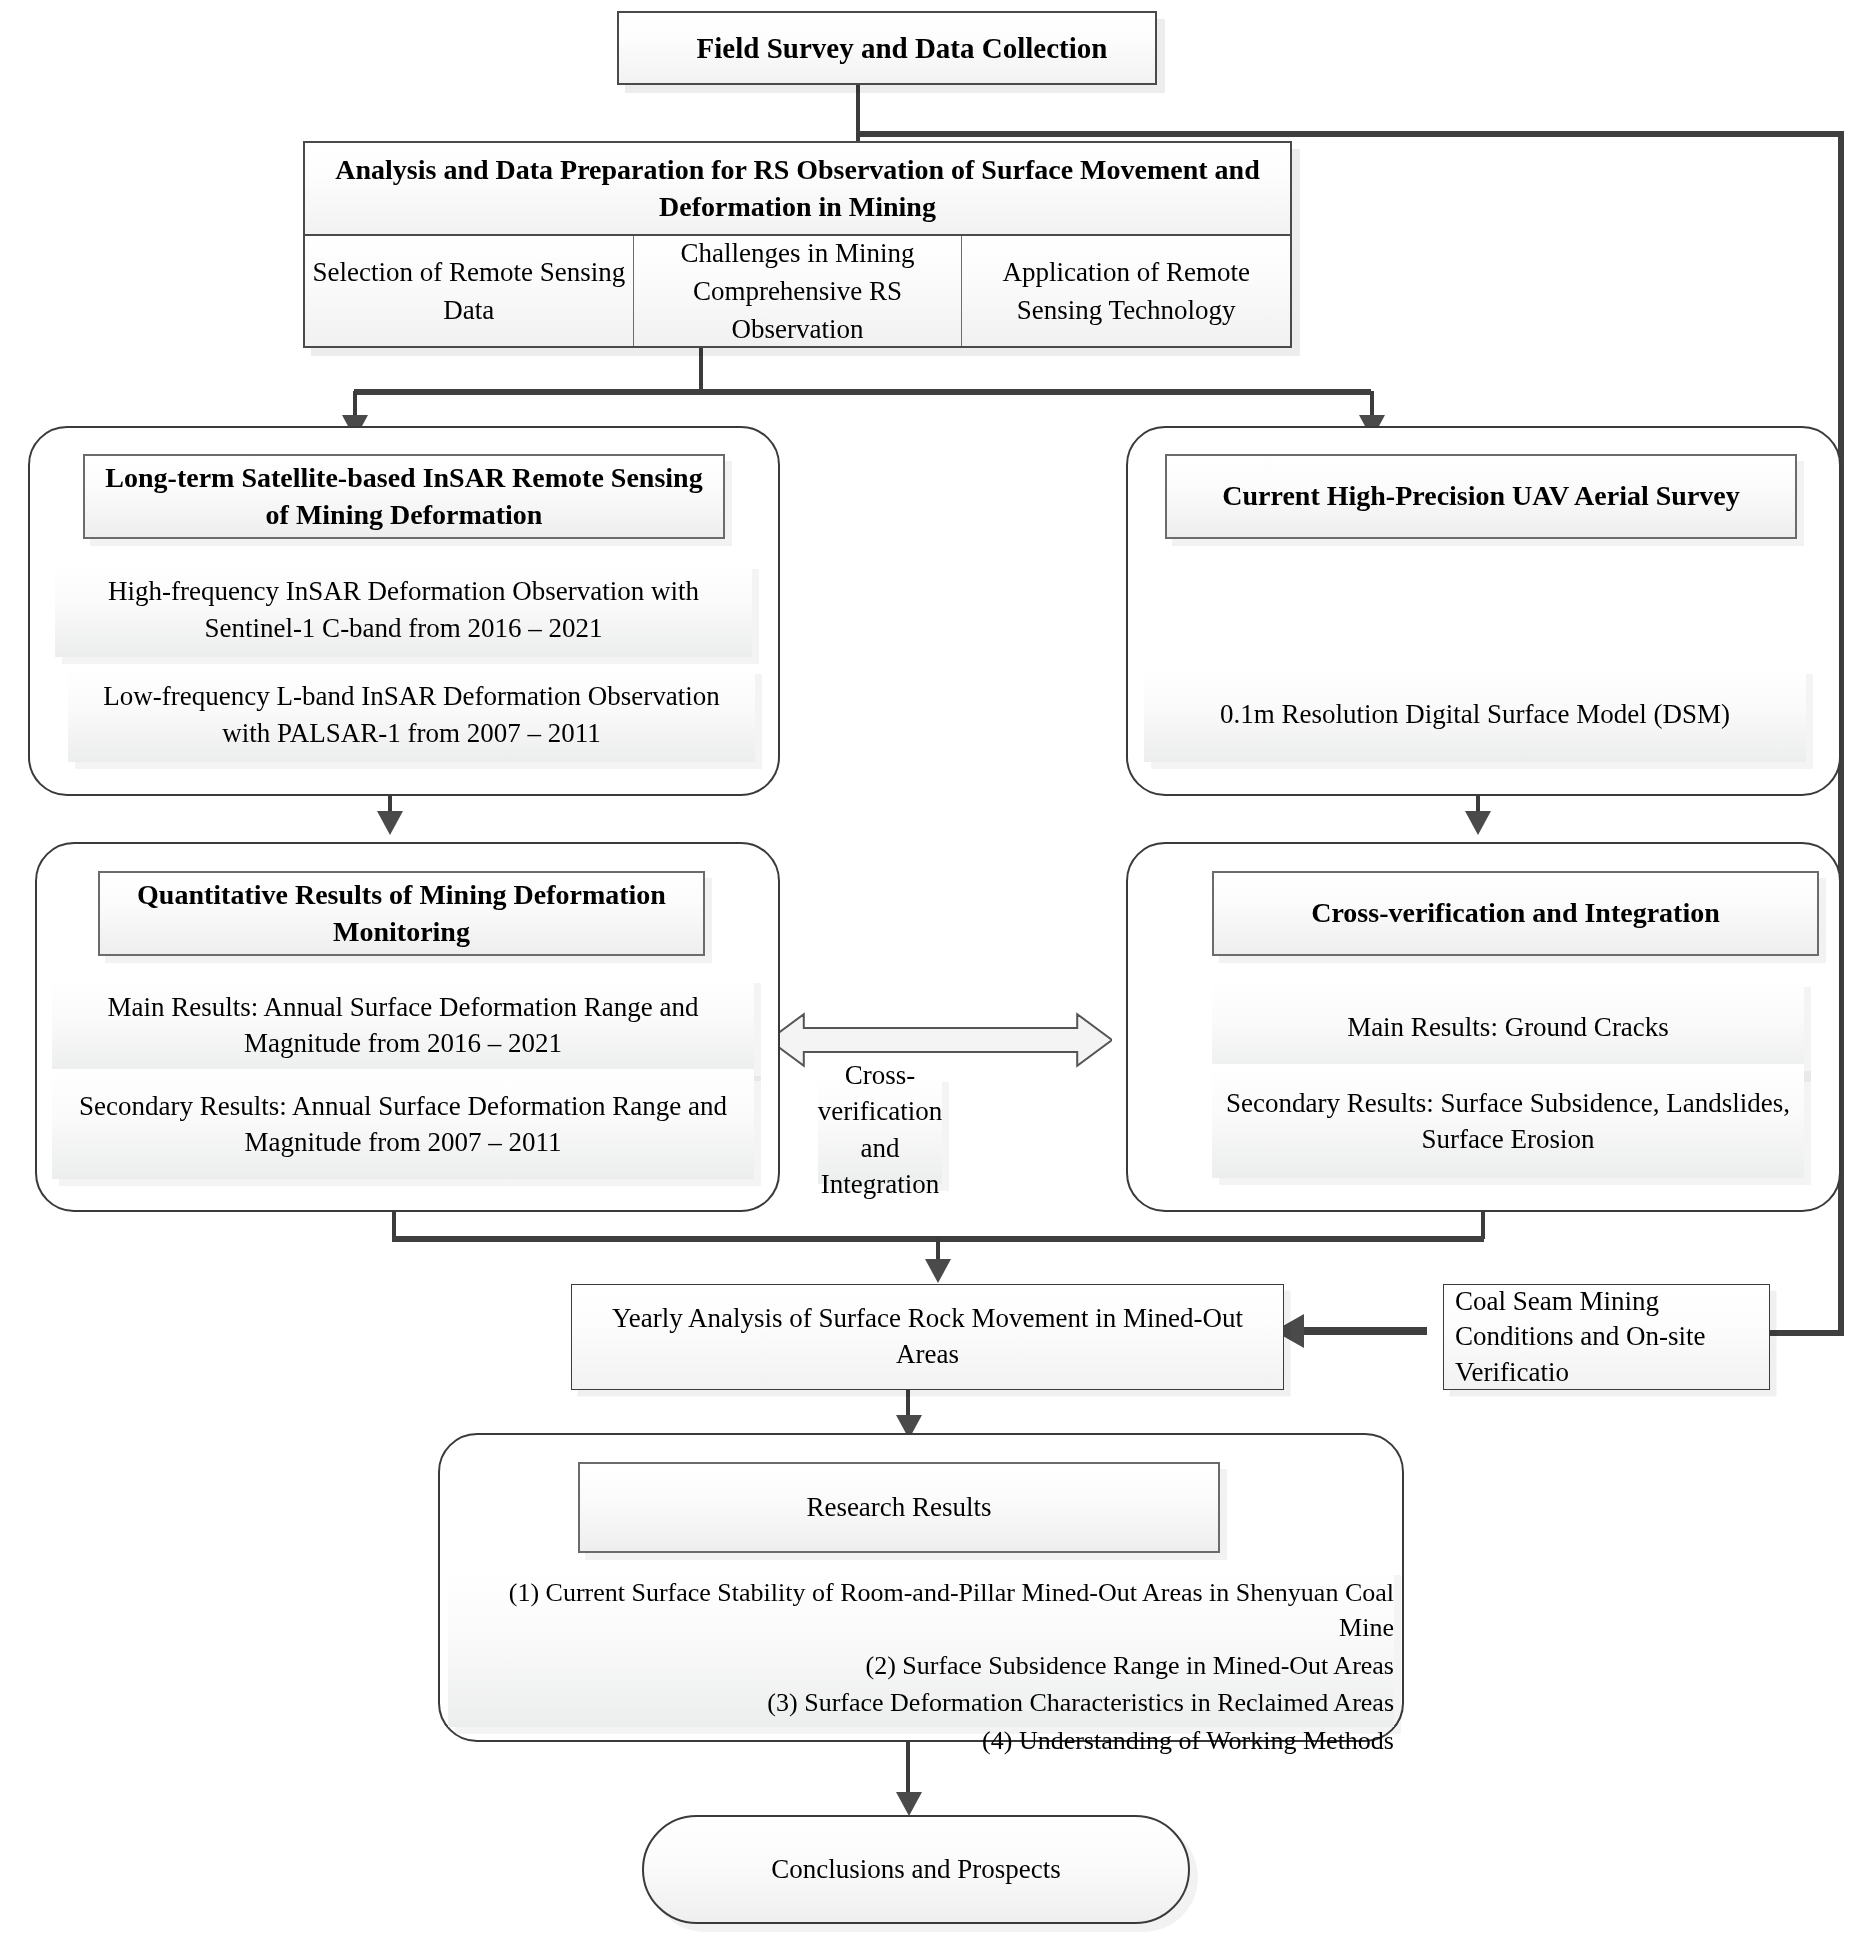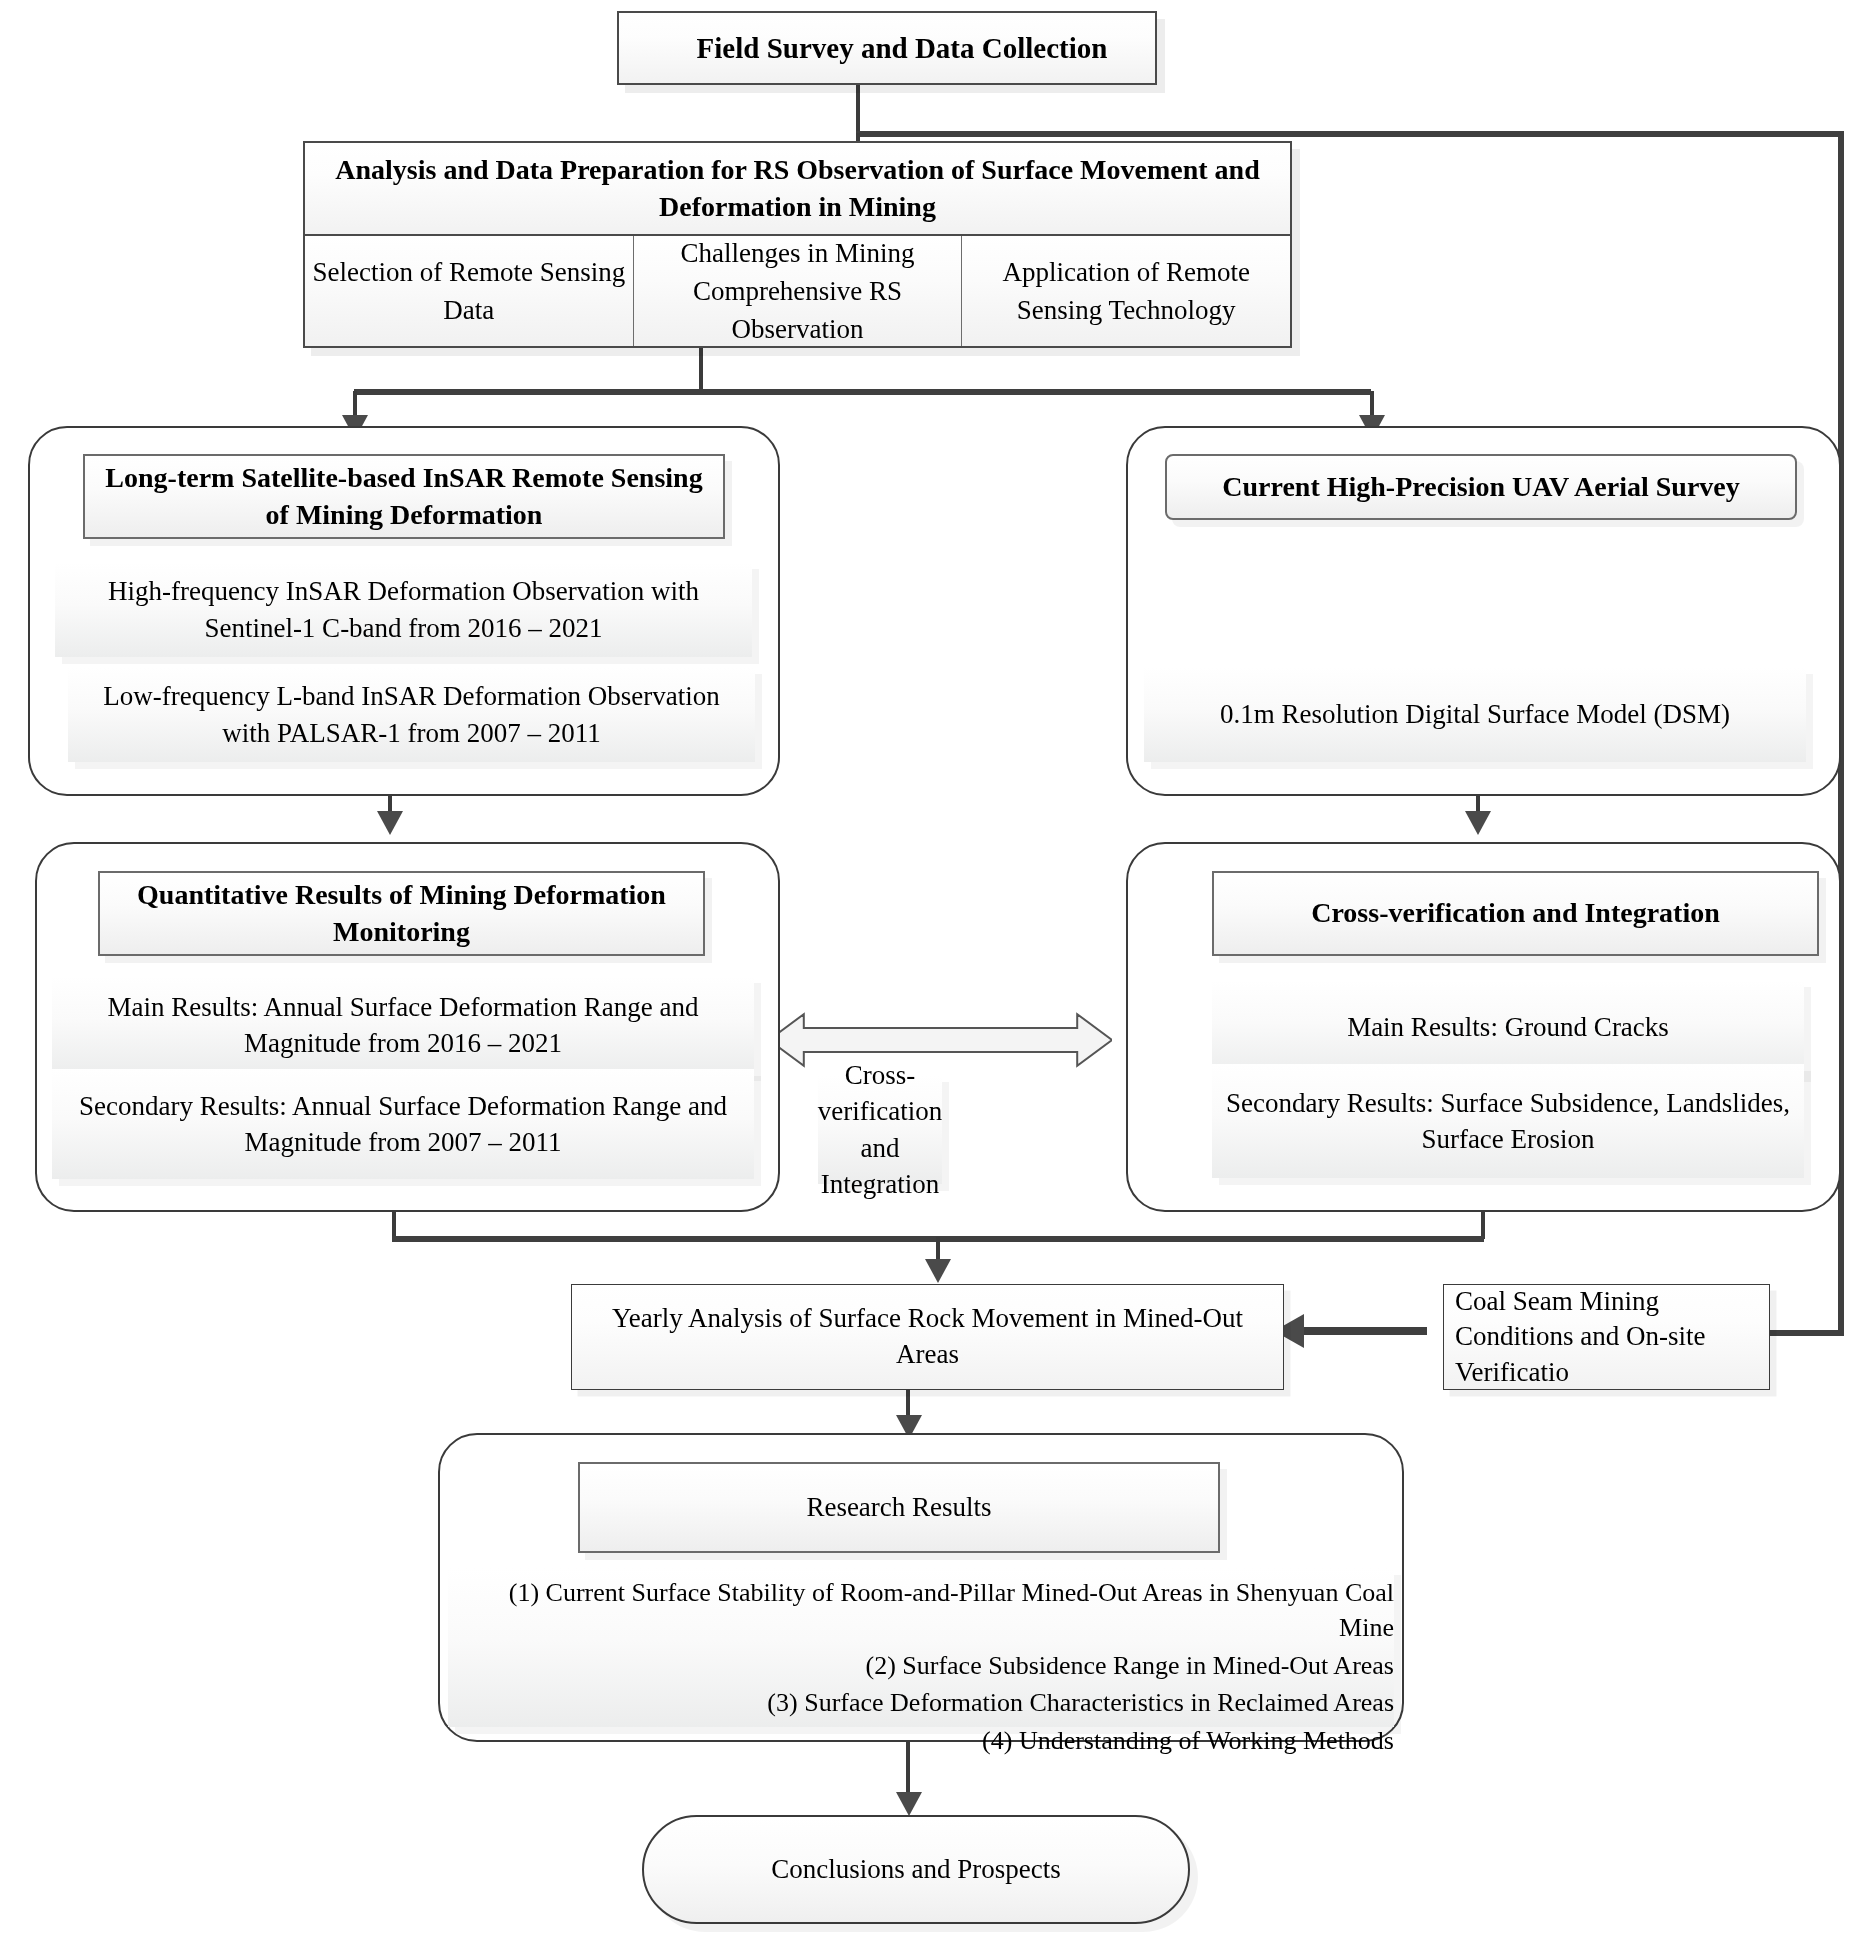--- a/index.html
+++ b/index.html
@@ -202,21 +202,21 @@
     <span>Long-term Satellite-based InSAR Remote Sensing of Mining Deformation</span>
   </div>
   <div class="panel fs-b" style="left:55px;top:562px;width:697px;height:95px;padding:0 15px;">
     <span>High-frequency InSAR Deformation Observation with Sentinel-1 C-band from 2016 – 2021</span>
   </div>
   <div class="panel fs-b" style="left:68px;top:667px;width:687px;height:95px;padding:0 15px;">
     <span>Low-frequency L-band InSAR Deformation Observation with PALSAR-1 from 2007 – 2011</span>
   </div>
 
   <div class="capsule" style="left:1126px;top:426px;width:715px;height:370px;"></div>
-  <div class="chip fs-h" style="left:1165px;top:454px;width:632px;height:66px;padding:0 15px;border-radius:8px;">
+  <div class="chip fs-h" style="left:1165px;top:454px;width:632px;height:85px;padding:0 15px;">
     <span>Current High-Precision UAV Aerial Survey</span>
   </div>
   <div class="panel fs-b" style="left:1144px;top:667px;width:662px;height:95px;padding:0 15px;">
     <span>0.1m Resolution Digital Surface Model (DSM)</span>
   </div>
 
   <div class="capsule" style="left:35px;top:842px;width:745px;height:370px;"></div>
   <div class="chip fs-h" style="left:98px;top:871px;width:607px;height:85px;padding:0 12px;">
     <span>Quantitative Results of Mining Deformation Monitoring</span>
   </div>

